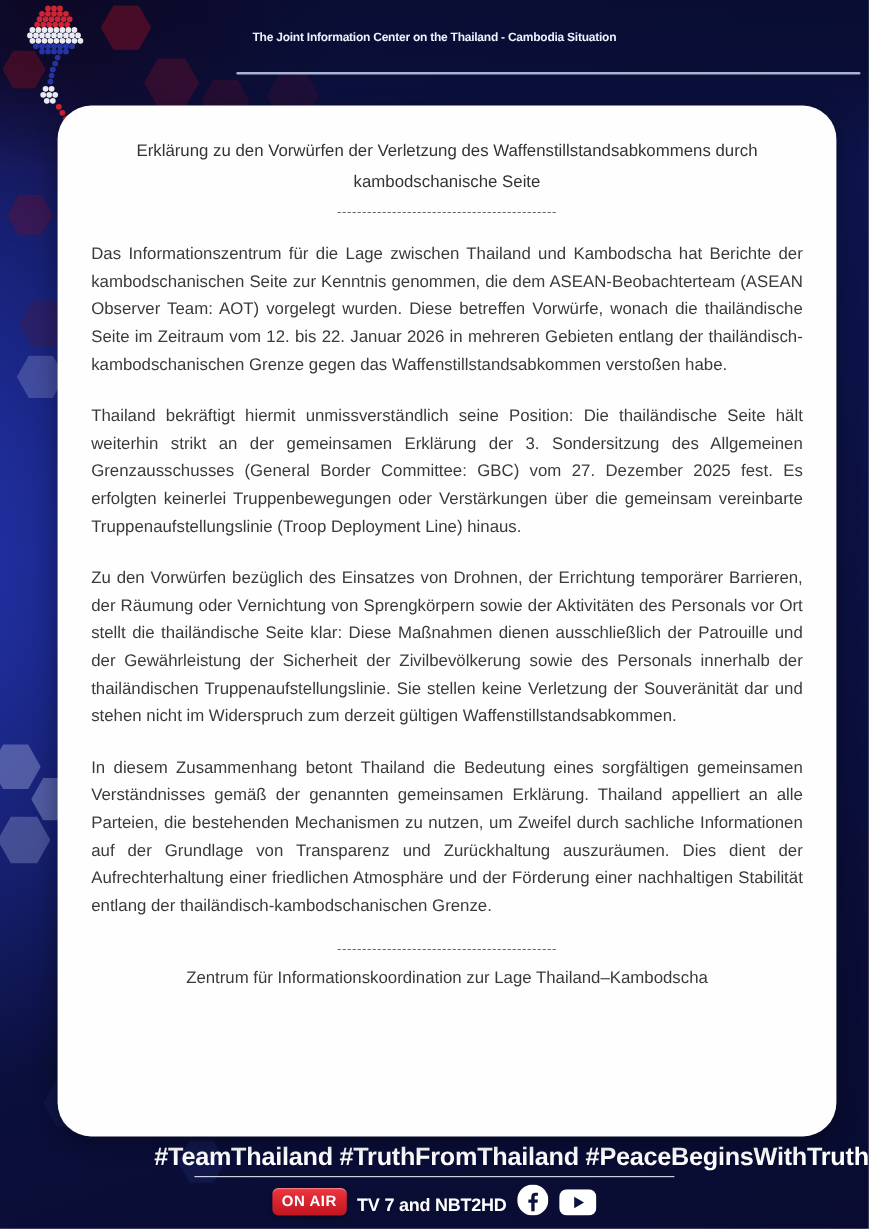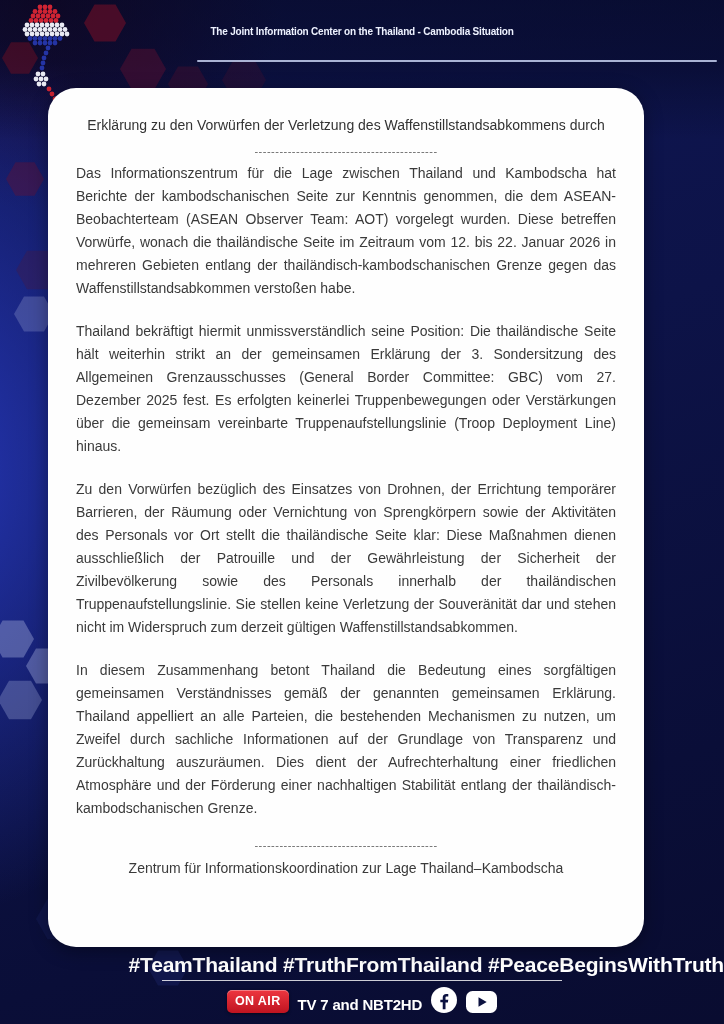--- a/index.html
+++ b/index.html
@@ -15,28 +15,28 @@
   
   .hx{position:absolute;clip-path:polygon(25% 6%,75% 6%,100% 50%,75% 94%,25% 94%,0% 50%);}
   
   .hdr{position:absolute;left:0;top:0;right:0;height:88px;z-index:1;}
   .hdr-title{position:absolute;left:0;right:0;top:26px;text-align:center;
     color:#eef2ff;font-size:10px;font-weight:bold;letter-spacing:-.2px;}
   .hdr-line{position:absolute;left:197px;right:7px;top:60px;height:2px;
     background:rgba(198,208,240,.85);border-radius:1px;}
   .map-logo{position:absolute;left:16px;top:2px;z-index:1;}
   
-  .card{position:absolute;left:48px;top:88px;width:596px;height:859px;box-sizing:border-box;
+  .card{position:absolute;left:48px;top:88px;width:649px;height:859px;box-sizing:border-box;
     background:#fefefe;border-radius:28px;padding:20px 28px;z-index:2;color:#3a3a3a;
     box-shadow:0 4px 18px rgba(0,0,0,.35);overflow:hidden;}
   .card-title{text-align:center;font-size:14px;line-height:26px;margin-top:4px;color:#333;}
   .sep{text-align:center;font-size:11px;line-height:18px;letter-spacing:.5px;color:#666;
     white-space:nowrap;overflow:hidden;margin-top:4px;}
   .para{font-size:14px;line-height:23px;text-align:justify;margin:20px 0 0;}
-  .para:first-of-type{margin-top:2px;}
+  .para:first-of-type{margin-top:14px;}
   .sig-sep{margin-top:16px;}
   .sig{text-align:center;font-size:14px;line-height:25px;margin:2px 0 0;}
   
   .hashtags{position:absolute;left:0;right:0;top:953px;text-align:right;z-index:1;
     color:#fff;font-size:21px;font-weight:bold;letter-spacing:-.2px;margin-left:20px;}
   .foot-line{position:absolute;left:50%;top:980px;transform:translateX(-50%);
     width:400px;height:1px;background:rgba(255,255,255,.8);z-index:1;}
   .broadcast{position:absolute;left:0;right:0;top:987px;z-index:1;
     display:flex;justify-content:center;align-items:flex-end;gap:9px;
     color:#fff;font-weight:bold;font-size:15px;letter-spacing:-.2px;}
@@ -152,20 +152,21 @@
         <circle cx="39" cy="97" r="2.4"></circle>
     </g>
   </svg>
   <div class="hdr-title">The Joint Information Center on the Thailand - Cambodia Situation</div>
   <div class="hdr-line"></div>
 </div>
 
 <div class="card">
   <div class="card-title">
     <div>Erklärung zu den Vorwürfen der Verletzung des Waffenstillstandsabkommens durch</div>
+    <div>kambodschanische Seite</div>
   </div>
   <div class="sep">--------------------------------------------</div>
 
   <p class="para">Das Informationszentrum für die Lage zwischen Thailand und Kambodscha hat Berichte der kambodschanischen Seite zur Kenntnis genommen, die dem ASEAN-Beobachterteam (ASEAN Observer Team: AOT) vorgelegt wurden. Diese betreffen Vorwürfe, wonach die thailändische Seite im Zeitraum vom 12. bis 22. Januar 2026 in mehreren Gebieten entlang der thailändisch-kambodschanischen Grenze gegen das Waffenstillstandsabkommen verstoßen habe.</p>
   <p class="para">Thailand bekräftigt hiermit unmissverständlich seine Position: Die thailändische Seite hält weiterhin strikt an der gemeinsamen Erklärung der 3. Sondersitzung des Allgemeinen Grenzausschusses (General Border Committee: GBC) vom 27. Dezember 2025 fest. Es erfolgten keinerlei Truppenbewegungen oder Verstärkungen über die gemeinsam vereinbarte Truppenaufstellungslinie (Troop Deployment Line) hinaus.</p>
   <p class="para">Zu den Vorwürfen bezüglich des Einsatzes von Drohnen, der Errichtung temporärer Barrieren, der Räumung oder Vernichtung von Sprengkörpern sowie der Aktivitäten des Personals vor Ort stellt die thailändische Seite klar: Diese Maßnahmen dienen ausschließlich der Patrouille und der Gewährleistung der Sicherheit der Zivilbevölkerung sowie des Personals innerhalb der thailändischen Truppenaufstellungslinie. Sie stellen keine Verletzung der Souveränität dar und stehen nicht im Widerspruch zum derzeit gültigen Waffenstillstandsabkommen.</p>
   <p class="para">In diesem Zusammenhang betont Thailand die Bedeutung eines sorgfältigen gemeinsamen Verständnisses gemäß der genannten gemeinsamen Erklärung. Thailand appelliert an alle Parteien, die bestehenden Mechanismen zu nutzen, um Zweifel durch sachliche Informationen auf der Grundlage von Transparenz und Zurückhaltung auszuräumen. Dies dient der Aufrechterhaltung einer friedlichen Atmosphäre und der Förderung einer nachhaltigen Stabilität entlang der thailändisch-kambodschanischen Grenze.</p>
 
   <div class="sep sig-sep">--------------------------------------------</div>
   <div class="sig">Zentrum für Informationskoordination zur Lage Thailand–Kambodscha</div>

